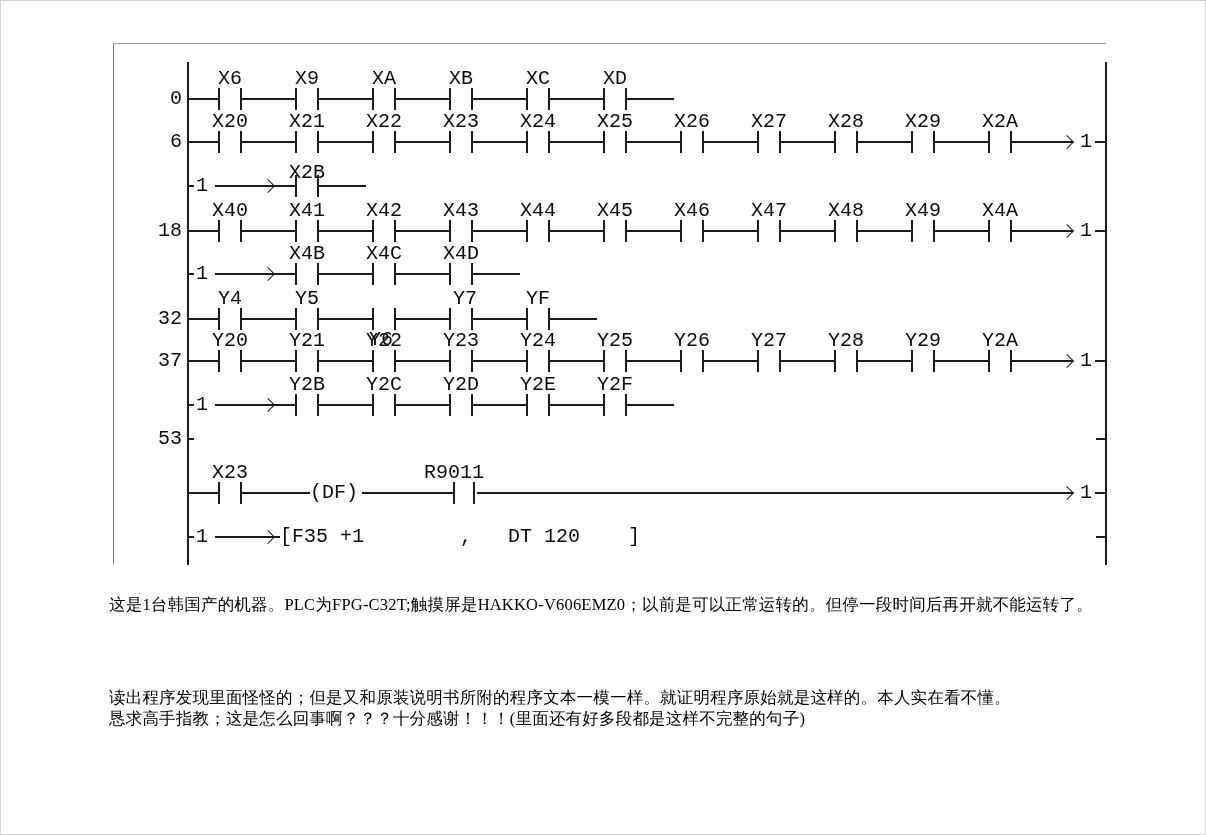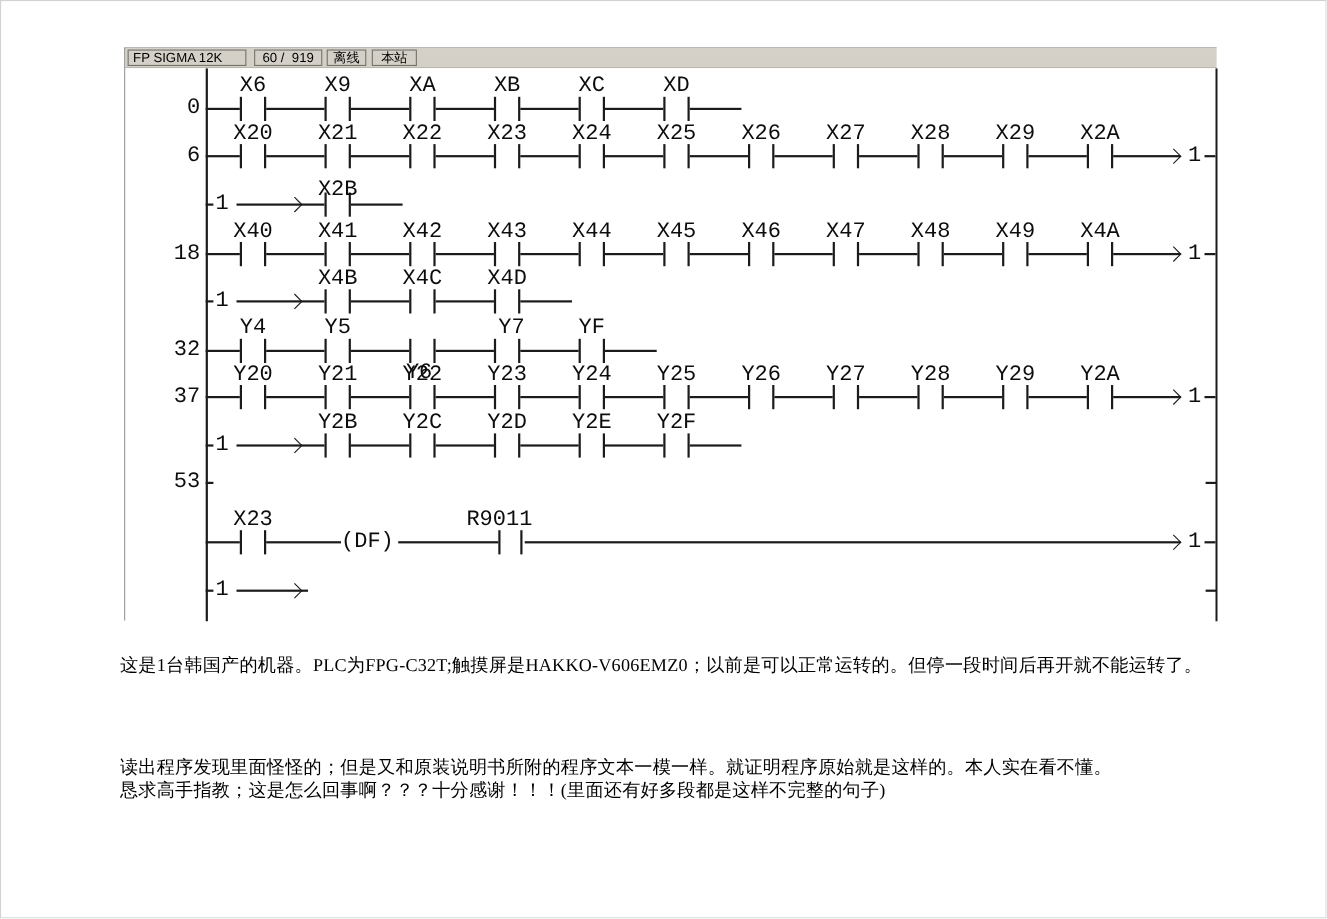--- a/index.html
+++ b/index.html
@@ -42,26 +42,20 @@
   .line1{top:593px;}
   .line2{top:686px;}
   .line3{top:707px;}
 </style>
 </head>
 <body>
 
 <div class="page">
 
   <div class="plc-window">
-    <div class="statusbar">
-      <div class="bar-cell cell1">FP SIGMA 12K</div>
-      <div class="bar-cell cell2">60 /  919</div>
-      <div class="bar-cell cell3">离线</div>
-      <div class="bar-cell cell4">本站</div>
-    </div>
     <div class="ladder-area">
       <div id="ladder-canvas">
         <div class="vl rail-left"></div>
         <div class="vl rail-right"></div>
       <div class="numlabel" style="left: 16px; top: 26px; width: 52px;">0</div>
           <div class="hl" style="left: 73px; top: 36px; width: 31px;"></div>
           <div class="vb" style="left: 104px; top: 26px;"></div>
           <div class="vb" style="left: 126px; top: 26px;"></div>
           <div class="clabel" style="left: 71px; top: 6px; width: 90px;">X6</div>
           <div class="hl" style="left: 128px; top: 36px; width: 53px;"></div>
@@ -316,20 +310,21 @@
           <div class="vb" style="left: 359px; top: 420px;"></div>
           <div class="clabel" style="left: 295px; top: 400px; width: 90px;">R9011</div>
           <div class="hl" style="left: 363px; top: 430px; width: 596px;"></div>
           <div class="chev" style="left: 948px; top: 426px;"></div>
           <div class="mono-inline" style="left: 966px; top: 420px;">1</div>
           <div class="hl" style="left: 981px; top: 430px; width: 10px;"></div>
           <div class="hl" style="left: 73px; top: 474px; width: 7px;"></div>
           <div class="mono-inline" style="left: 82px; top: 464px;">1</div>
           <div class="hl" style="left: 101px; top: 474px; width: 65px;"></div>
           <div class="chev" style="left: 149px; top: 470px;"></div>
+          <div class="mono-inline" style="left: 166px; top: 464px;">[F35 +1        ,   DT 120    ]</div>
           <div class="hl" style="left: 982px; top: 474px; width: 10px;"></div>
         </div>
     </div>
   </div>
 
   <div class="comments">
     <p class="line1">这是1台韩国产的机器。PLC为FPG-C32T;触摸屏是HAKKO-V606EMZ0；以前是可以正常运转的。但停一段时间后再开就不能运转了。</p>
     <p class="line2">读出程序发现里面怪怪的；但是又和原装说明书所附的程序文本一模一样。就证明程序原始就是这样的。本人实在看不懂。</p>
     <p class="line3">恳求高手指教；这是怎么回事啊？？？十分感谢！！！(里面还有好多段都是这样不完整的句子)</p>
   </div>

